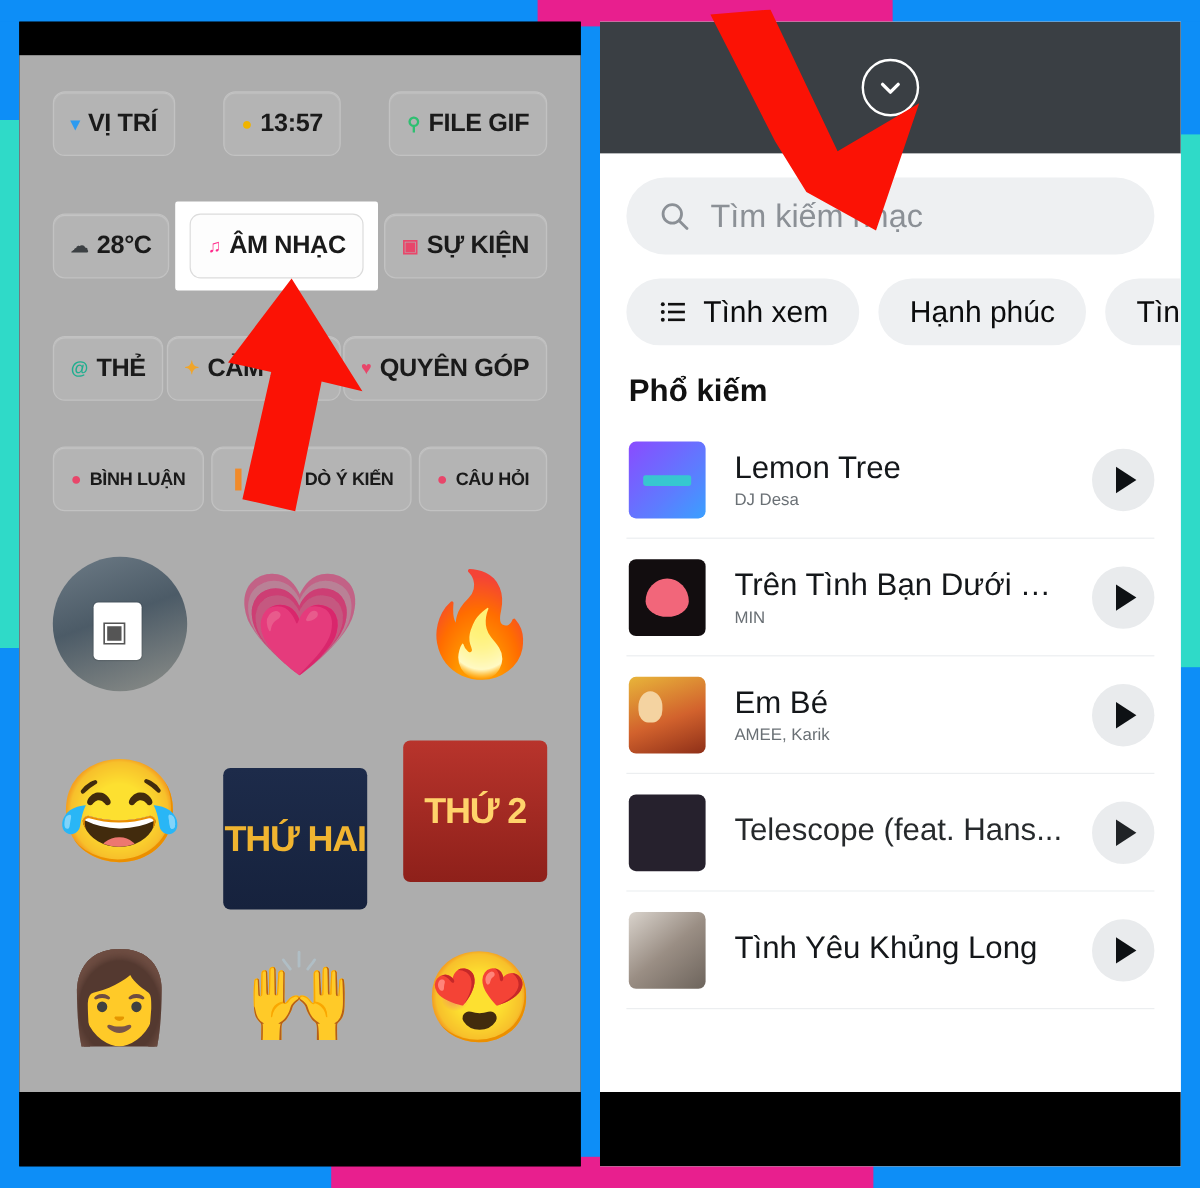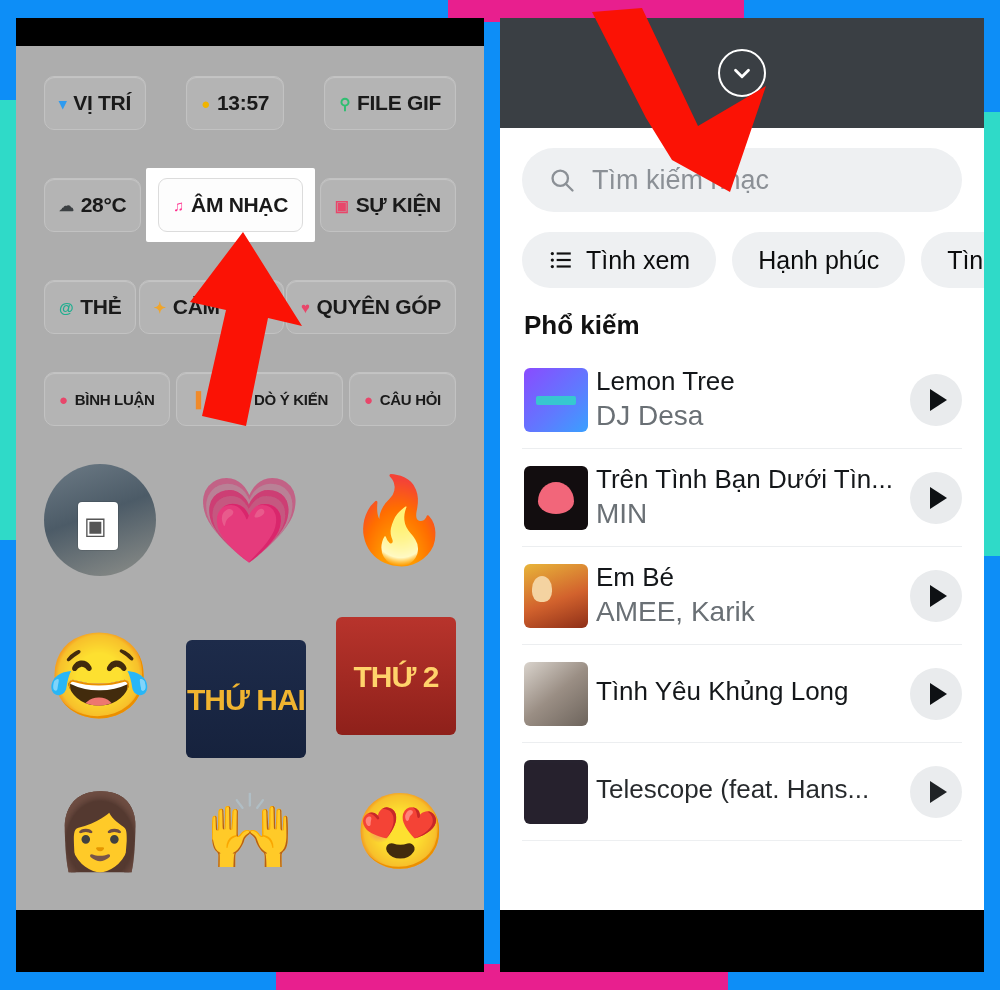--- a/index.html
+++ b/index.html
@@ -150,35 +150,35 @@
     font-size: 25px; color:#0b0c0d; white-space: nowrap;
   }
 
   .section-title {
     padding: 22px 22px 10px 24px;
     font-size: 26px; font-weight: 700; color: #111;
   }
 
   .song-list { padding: 0 22px; }
   .song-row {
-    display:flex; align-items:center; gap: 8px;
+    display:flex; align-items:center; gap: 24px;
     padding: 14px 0 14px 2px;
     border-bottom: 1px solid #eceef0;
     height: 98px;
   }
   .song-art {
     width: 64px; height: 64px; border-radius: 6px; flex: 0 0 64px;
     background:#ddd; overflow:hidden; position:relative;
   }
   .song-meta { flex:1 1 auto; min-width:0; }
   .song-title {
     font-size: 26px; color:#14171a; line-height:1.15;
     white-space: nowrap; overflow:hidden; text-overflow: ellipsis;
   }
-  .song-artist { font-size: 28px; color:#6a7075; margin-top: 4px; }
+  .song-artist { font-size: 14px; color:#6a7075; margin-top: 4px; }
   .play-btn {
     width: 52px; height: 52px; border-radius: 50%; background:#e9ebed;
     display:flex; align-items:center; justify-content:center; flex:0 0 52px;
   }
   .play-tri {
     width:0;height:0;border-left:17px solid #0e1114;
     border-top:11px solid transparent;border-bottom:11px solid transparent;
     margin-left:4px;
   }
   .song-row.cut { opacity: .92; }
@@ -381,40 +381,40 @@
           <div class="song-row">
             <div class="song-art art-embe"></div>
             <div class="song-meta">
               <div class="song-title">Em Bé</div>
               <div class="song-artist">AMEE, Karik</div>
             </div>
             <div class="play-btn">
               <div class="play-tri"></div>
             </div>
           </div>
+          <div class="song-row cut">
+            <div class="song-art art-tele"></div>
+            <div class="song-meta">
+              <div class="song-title">Telescope (feat. Hans...</div>
+              <div class="song-artist"></div>
+            </div>
+            <div class="play-btn">
+              <div class="play-tri"></div>
+            </div>
+          </div>
           <div class="song-row">
             <div class="song-art art-tinh"></div>
             <div class="song-meta">
               <div class="song-title">Tình Yêu Khủng Long</div>
               <div class="song-artist"></div>
             </div>
             <div class="play-btn">
               <div class="play-tri"></div>
             </div>
           </div>
-          <div class="song-row cut">
-            <div class="song-art art-tele"></div>
-            <div class="song-meta">
-              <div class="song-title">Telescope (feat. Hans...</div>
-              <div class="song-artist"></div>
-            </div>
-            <div class="play-btn">
-              <div class="play-tri"></div>
-            </div>
-          </div>
         </div>
     </div>
 
     <div id="right-black-bottom"></div>
   </div>
 
   <svg class="arrow" id="arrow-right" viewBox="0 0 230 190">
     <path d="M12 4 L62 0 L118 118 L186 78 L150 184 L92 152 L66 110 Z" fill="#fb1205"></path>
   </svg>
 

